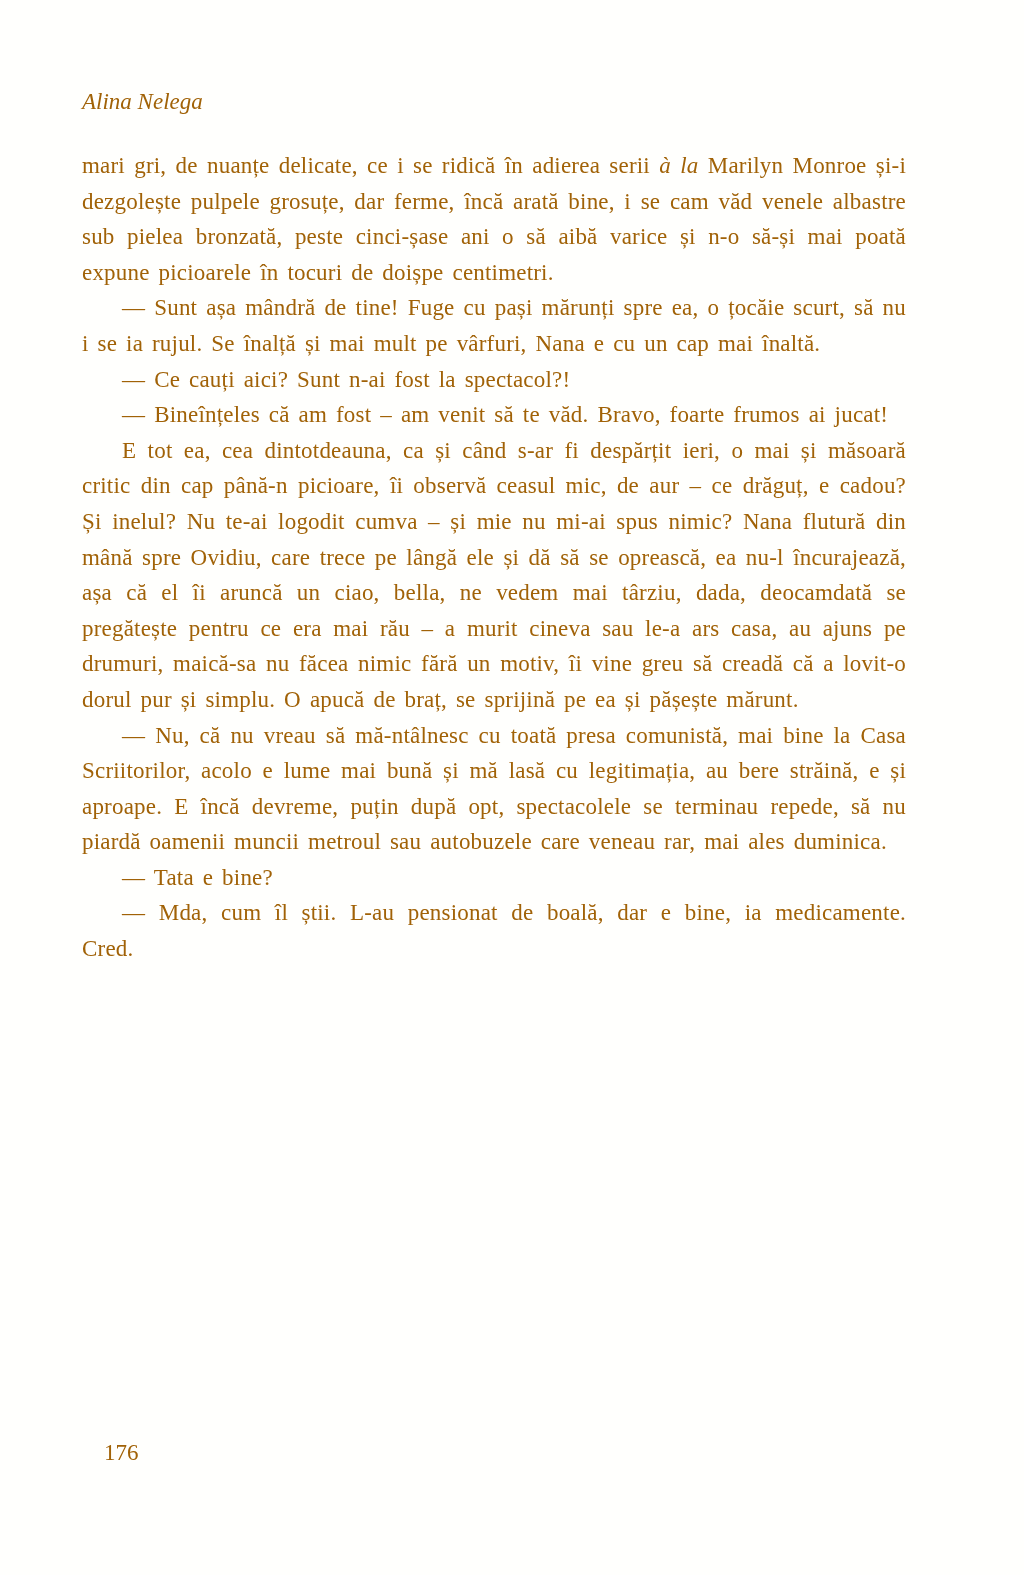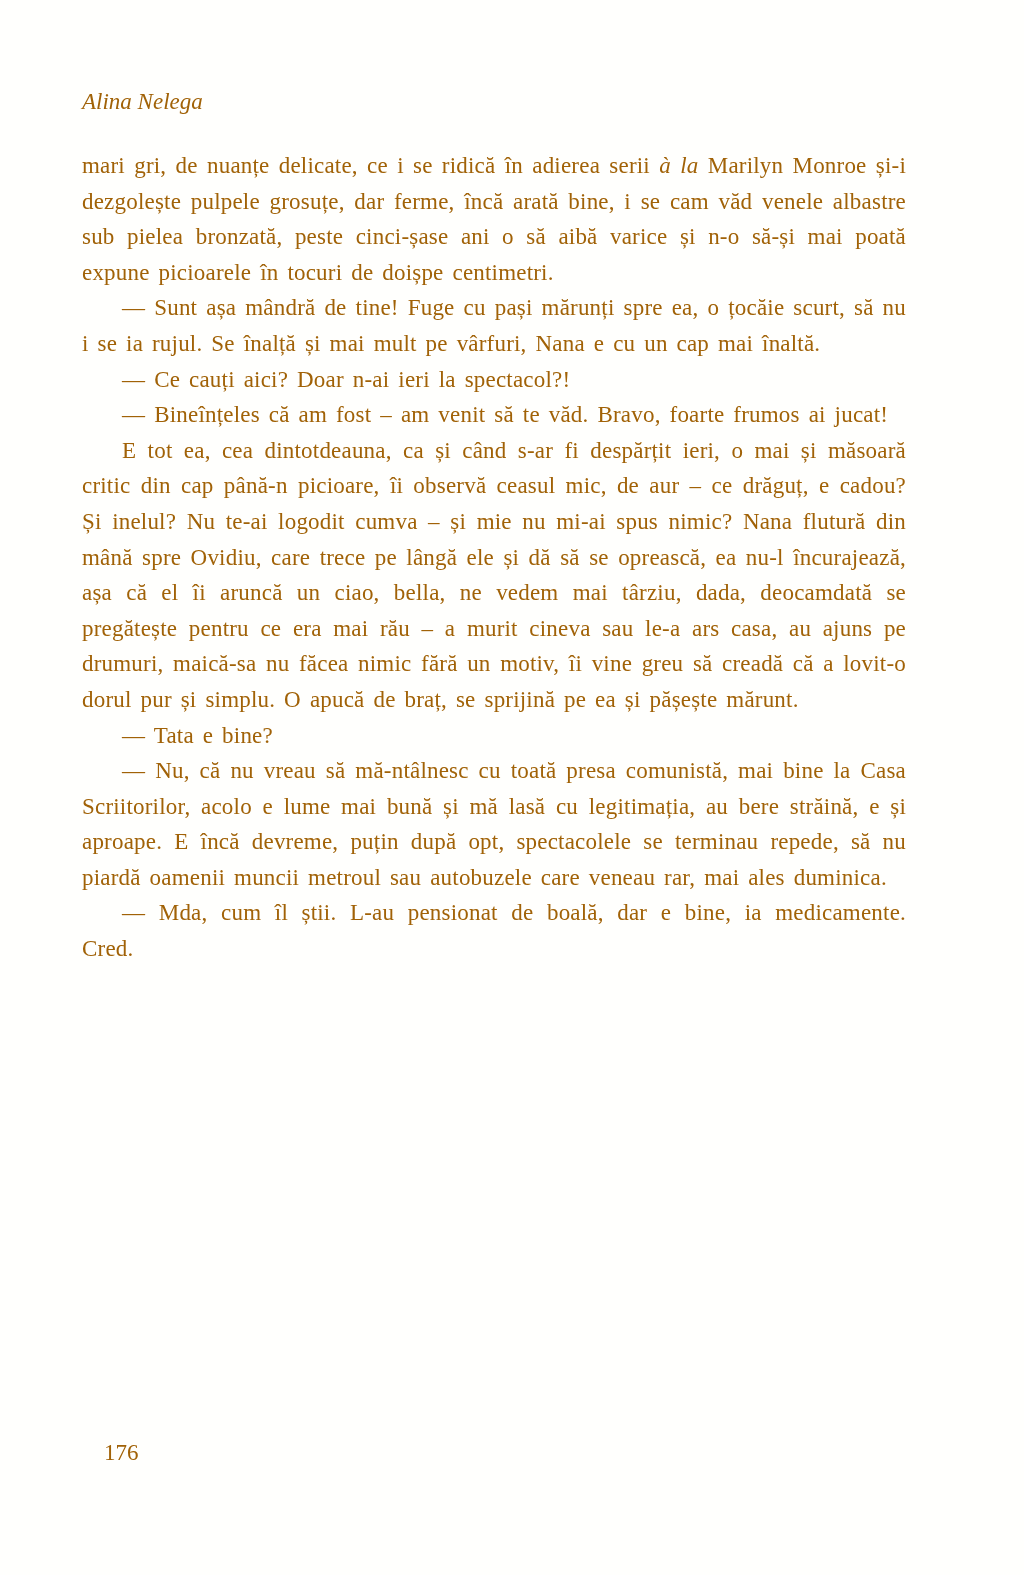--- a/index.html
+++ b/index.html
@@ -48,22 +48,22 @@
 </style>
 </head>
 <body>
 
 <div class="page">
   <div class="running-header">Alina Nelega</div>
 
   <div class="body-text">
       <p><span>mari gri, de nuanțe delicate, ce i se ridică în adierea serii </span><span class="italic">à la</span><span> Marilyn Monroe și-i dezgolește pulpele grosuțe, dar ferme, încă arată bine, i se cam văd venele albastre sub pielea bronzată, peste cinci-șase ani o să aibă varice și n-o să-și mai poată expune picioarele în tocuri de doișpe centimetri.</span></p>
       <p class="indent"><span>— Sunt așa mândră de tine! Fuge cu pași mărunți spre ea, o țocăie scurt, să nu i se ia rujul. Se înalță și mai mult pe vârfuri, Nana e cu un cap mai înaltă.</span></p>
-      <p class="indent"><span>— Ce cauți aici? Doar n-ai ieri la spectacol?!</span></p>
+      <p class="indent"><span>— Ce cauți aici? Sunt n-ai fost la spectacol?!</span></p>
       <p class="indent"><span>— Bineînțeles că am fost – am venit să te văd. Bravo, foarte frumos ai jucat!</span></p>
       <p class="indent"><span>E tot ea, cea dintotdeauna, ca și când s-ar fi despărțit ieri, o mai și măsoară critic din cap până-n picioare, îi observă ceasul mic, de aur – ce drăguț, e cadou? Și inelul? Nu te-ai logodit cumva – și mie nu mi-ai spus nimic? Nana flutură din mână spre Ovidiu, care trece pe lângă ele și dă să se oprească, ea nu-l încurajează, așa că el îi aruncă un ciao, bella, ne vedem mai târziu, dada, deocamdată se pregătește pentru ce era mai rău – a murit cineva sau le-a ars casa, au ajuns pe drumuri, maică-sa nu făcea nimic fără un motiv, îi vine greu să creadă că a lovit-o dorul pur și simplu. O apucă de braț, se sprijină pe ea și pășește mărunt.</span></p>
+      <p class="indent"><span>— Nu, că nu vreau să mă-ntâlnesc cu toată presa comunistă, mai bine la Casa Scriitorilor, acolo e lume mai bună și mă lasă cu legitimația, au bere străină, e și aproape. E încă devreme, puțin după opt, spectacolele se terminau repede, să nu piardă oamenii muncii metroul sau autobuzele care veneau rar, mai ales duminica.</span></p>
       <p class="indent"><span>— Tata e bine?</span></p>
-      <p class="indent"><span>— Nu, că nu vreau să mă-ntâlnesc cu toată presa comunistă, mai bine la Casa Scriitorilor, acolo e lume mai bună și mă lasă cu legitimația, au bere străină, e și aproape. E încă devreme, puțin după opt, spectacolele se terminau repede, să nu piardă oamenii muncii metroul sau autobuzele care veneau rar, mai ales duminica.</span></p>
       <p class="indent"><span>— Mda, cum îl știi. L-au pensionat de boală, dar e bine, ia medicamente. Cred.</span></p>
     </div>
 
   <div class="page-number">176</div>
 </div>
 
 </body></html>

